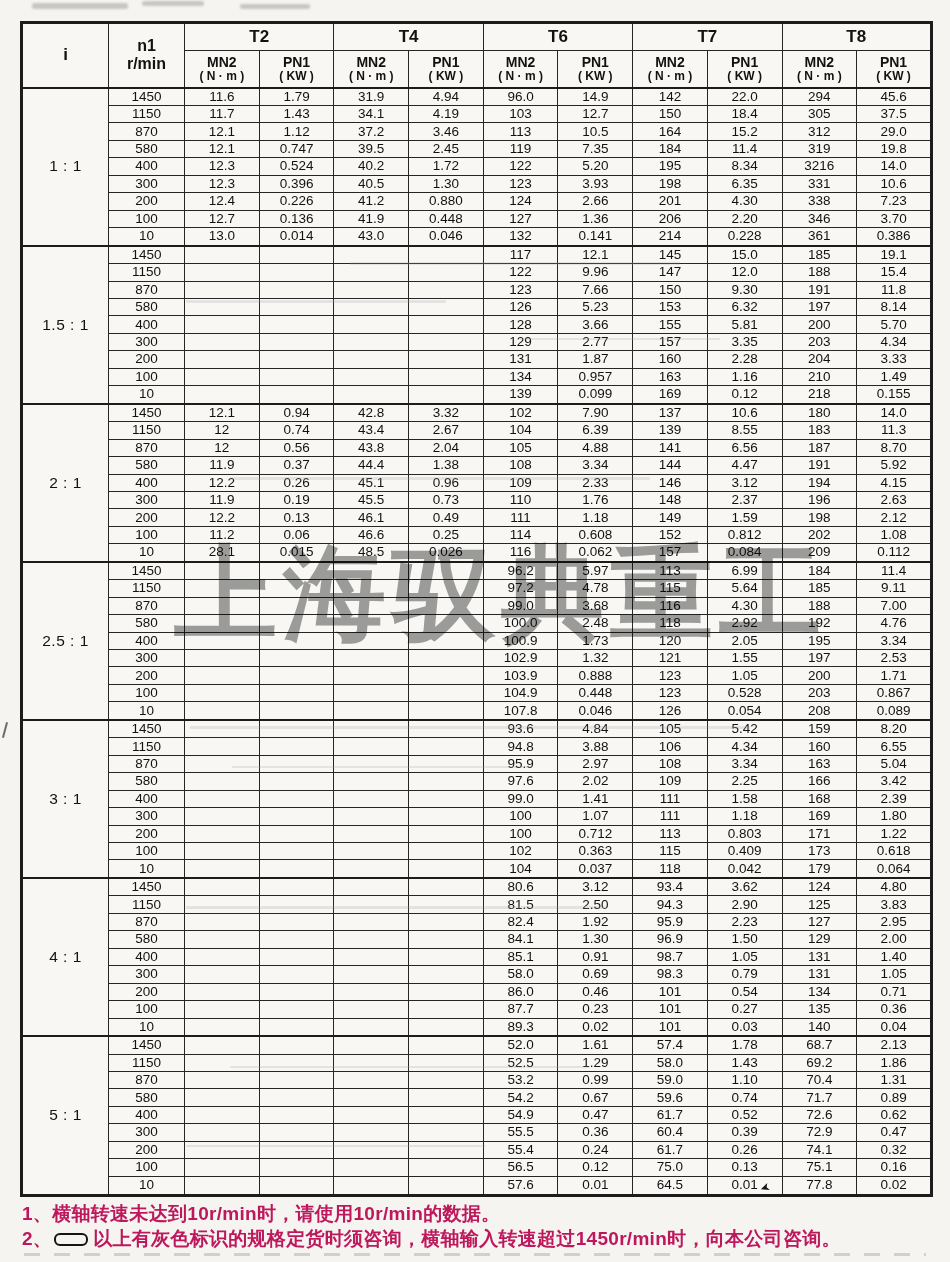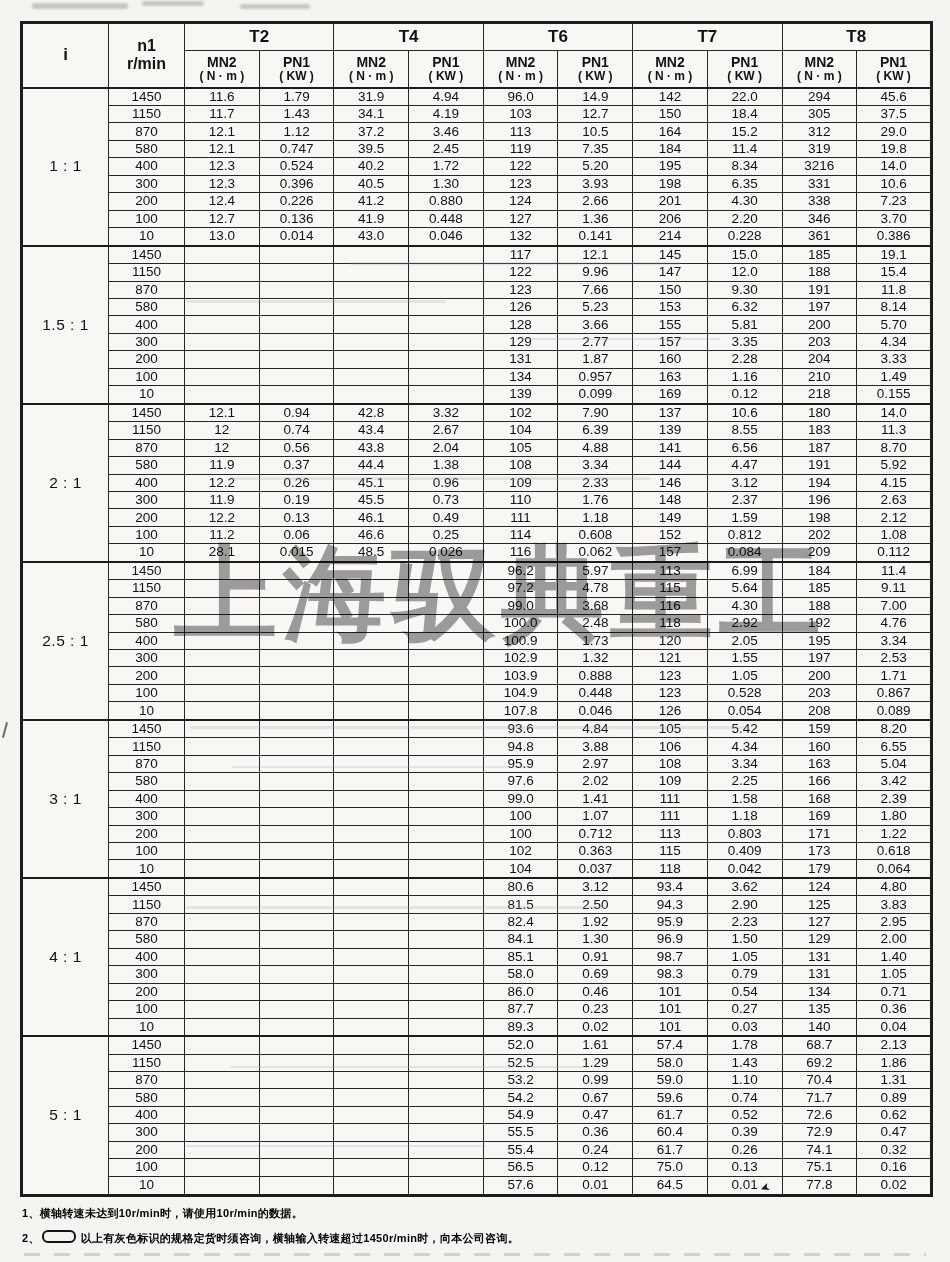--- a/index.html
+++ b/index.html
@@ -60,23 +60,23 @@
     opacity:.92;
     z-index:6;
     pointer-events:none;
     white-space:nowrap;
   }
   
   .notes {
     position:absolute;
     left:22px; top:1201px;
     width:910px;
-    font-size:11px;
+    font-size:19px;
     font-weight:600;
-    color:#000000;
+    color:#be185d;
     line-height:25px;
     letter-spacing:.3px;
   }
   .spec-box {
     display:inline-block;
     width:34px; height:13px;
     border:2px solid #141414;
     border-radius:6px;
     vertical-align:-1px;
     margin:0 5px 0 2px;

